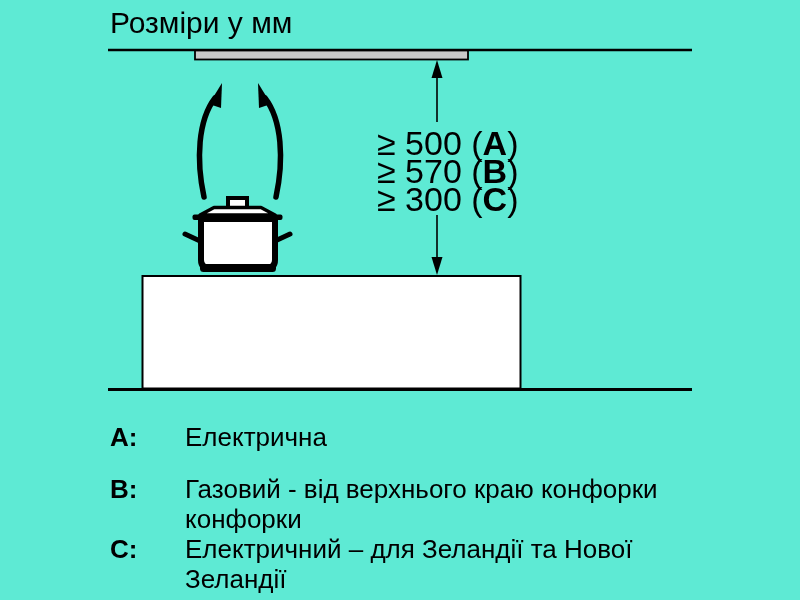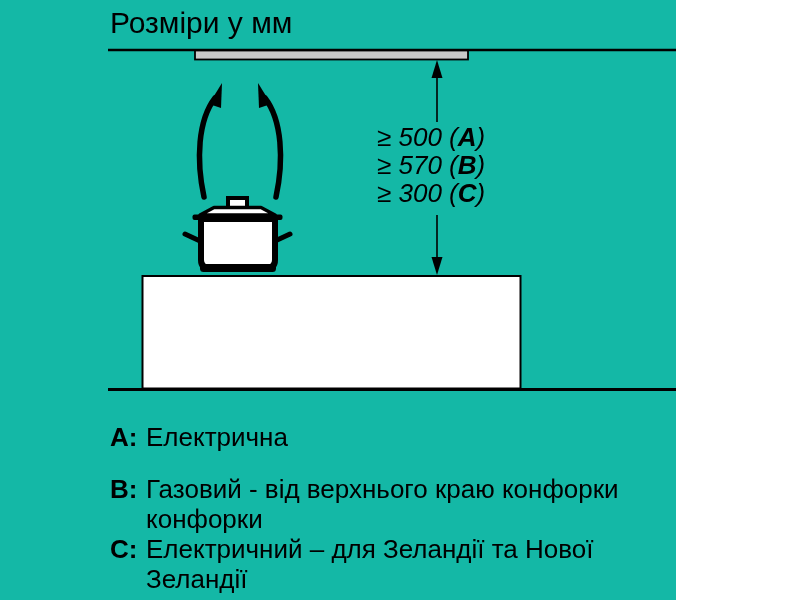--- a/index.html
+++ b/index.html
@@ -1,45 +1,44 @@
 <!DOCTYPE html>
 <html><head>
 <meta charset="utf-8">
 <style>
   html, body { margin: 0; padding: 0; background: #fff; }
   #page {
     position: relative;
-    width: 676px;
+    width: 800px;
     height: 600px;
-    background: #14b8a6;
+    background: #5eead4;
     font-family: "Liberation Sans", sans-serif;
     color: #000;
     overflow: hidden;
   }
   .title {
     position: absolute;
     left: 110px;
     top: 6px;
     font-size: 30px;
     line-height: 34px;
     color: #000;
   }
   #diagram-svg {
     position: absolute;
     left: 0;
     top: 0;
   }
   .dim-labels {
     position: absolute;
     left: 377px;
-    top: 123px;
-    font-size: 26px;
+    top: 129px;
+    font-size: 34px;
     line-height: 28px;
     white-space: nowrap;
-    font-style: italic;
   }
   .dim-labels b { font-weight: bold; }
   .legend {
     position: absolute;
     left: 110px;
     top: 0;
     width: 560px;
   }
   .legend-row {
     position: absolute;
@@ -49,20 +48,21 @@
     font-size: 26px;
     line-height: 30px;
   }
   .legend-label {
     font-weight: bold;
     width: 36px;
     flex: 0 0 36px;
   }
   .legend-text {
     max-width: 500px;
+    margin-left: 39px;
   }
   .row-a { top: 422px; }
   .row-b { top: 474px; }
   .row-c { top: 534px; }
 </style>
 </head>
 <body>
 
 <div id="page">
 

